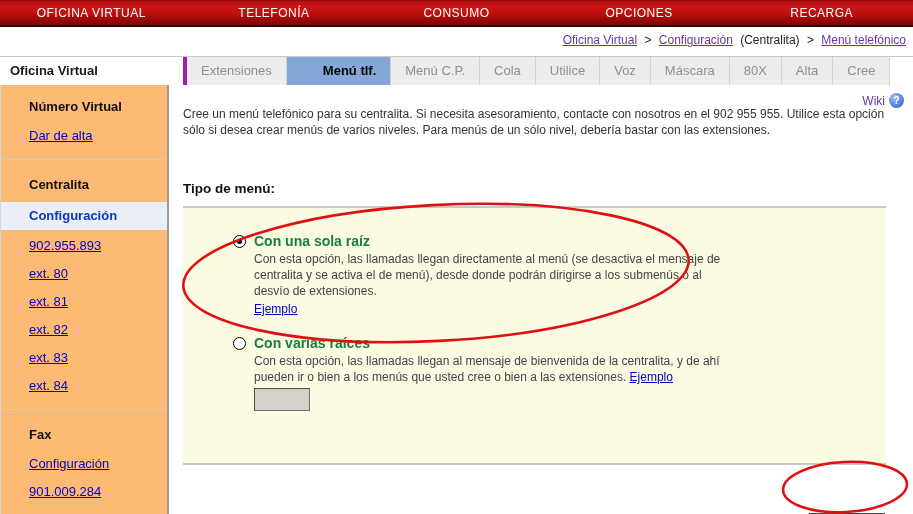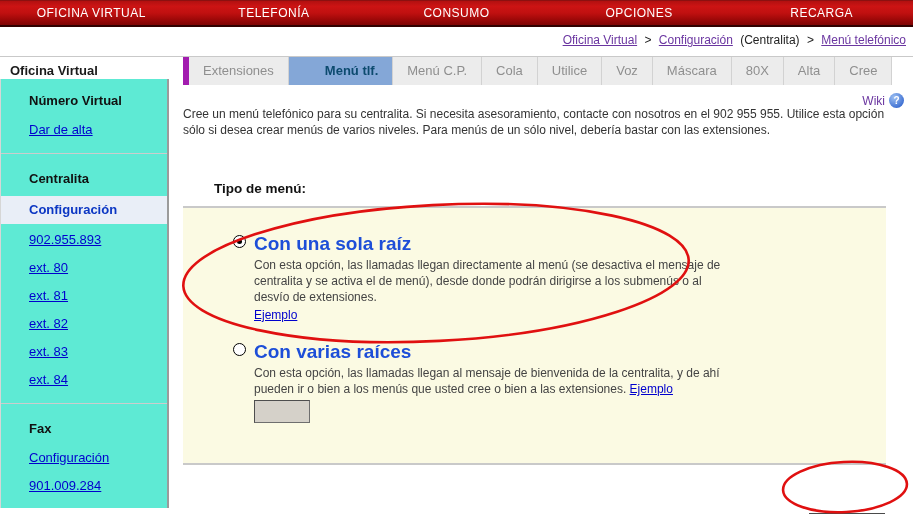--- a/index.html
+++ b/index.html
@@ -37,27 +37,27 @@
   }
   .section-label {
     width:171px; padding-left:10px; font-size:13px; font-weight:bold;
     color:#1a1a1a; line-height:28px;
   }
   .tabs { display:flex; margin-left:12px; flex:1; }
   .tab {
     background:#ececec; color:#8f8f8f; font-size:13px; line-height:28px;
     padding:0 14px; border-right:1px solid #d2d2d2; cursor:pointer; white-space:nowrap;
   }
-  .tab:first-child { border-left:6px solid #a21caf; }
-  .tab.active { background:#84a7d7; color:#0c4a6e; font-weight:bold;padding-left:36px; }
+  .tab:first-child { border-left:4px solid #a21caf; }
+  .tab.active { background:#84a7d7; color:#000000; font-weight:bold;padding-left:36px; }
 
   
   .sidebar {
-    position:absolute; top:79px; left:0; width:169px; height:429px;
-    background:#5eead4; border-right:2px solid #9b9b9b; border-left:1px solid #d6d6d6;
+    position:absolute; top:85px; left:0; width:169px; height:429px;
+    background:#fdba74; border-right:2px solid #9b9b9b; border-left:1px solid #d6d6d6;
     font-size:13px; padding-top:6px;
   }
   .side-heading { font-weight:bold; color:#111; padding:8px 0 8px 28px; }
   .side-link { display:block; padding:6px 0 7px 28px; }
   .side-link a { color:#0000cd; text-decoration:underline; cursor:pointer; }
   .side-selected {
     background:#e9eef7; color:#0b36c3; font-weight:bold;
     padding:6px 0 7px 28px; margin:2px 0; cursor:pointer;
   }
   .side-divider { border-top:1px solid #ccc; margin:9px 0; }
@@ -70,38 +70,38 @@
     display:inline-block; width:15px; height:15px; border-radius:50%;
     background:radial-gradient(circle at 35% 30%, #9dc0f2, #3d6fd2 75%);
     color:#fff; font-size:10px; font-weight:bold; text-align:center; line-height:15px;
     cursor:pointer;
   }
   .intro {
     position:absolute; top:22px; left:10px; width:706px;
     font-size:12px; line-height:15.5px; color:#333;
   }
   .section-title {
-    position:absolute; top:96px; left:10px; font-size:13.5px; font-weight:bold; color:#111;margin-left:31px;
+    position:absolute; top:96px; left:10px; font-size:13.5px; font-weight:bold; color:#111;
   }
   .panel {
     position:absolute; top:121px; left:10px; width:703px; height:259px;
     background:#fbfae3; border-top:2px solid #c9c9c9; border-bottom:2px solid #c9c9c9;
     padding:25px 0 0 50px;
   }
   .option { display:flex; gap:8px; }
   .option + .option { margin-top:18px; }
   .radio {
     width:13px; height:13px; border:1px solid #000; border-radius:50%;
     background:#fff; margin-top:2px; flex:0 0 13px; position:relative; cursor:pointer;
   }
   .radio.checked::after {
     content:""; position:absolute; left:3px; top:3px; width:5px; height:5px;
     background:#000; border-radius:50%;
   }
-  .opt-label { font-size:19px; font-weight:bold; color:#1d4ed8; margin-bottom:2px; }
+  .opt-label { font-size:14px; font-weight:bold; color:#15803d; margin-bottom:2px; }
   .opt-desc { font-size:12px; line-height:16px; color:#444; width:468px; }
   .opt-desc a, .example-link { color:#0000cd; text-decoration:underline; font-size:12px; cursor:pointer; }
   .prompt { font-size:12px; color:#444; margin-top:8px; }
   .root-input {
     display:block; margin-top:3px; width:56px; height:23px;
     background:#d5d1c9; border:1px solid #6e6e6e;
     border-top-color:#4e4e4e; border-left-color:#4e4e4e;
     font-size:12px; padding:0 3px;
   }
   .save-btn {

